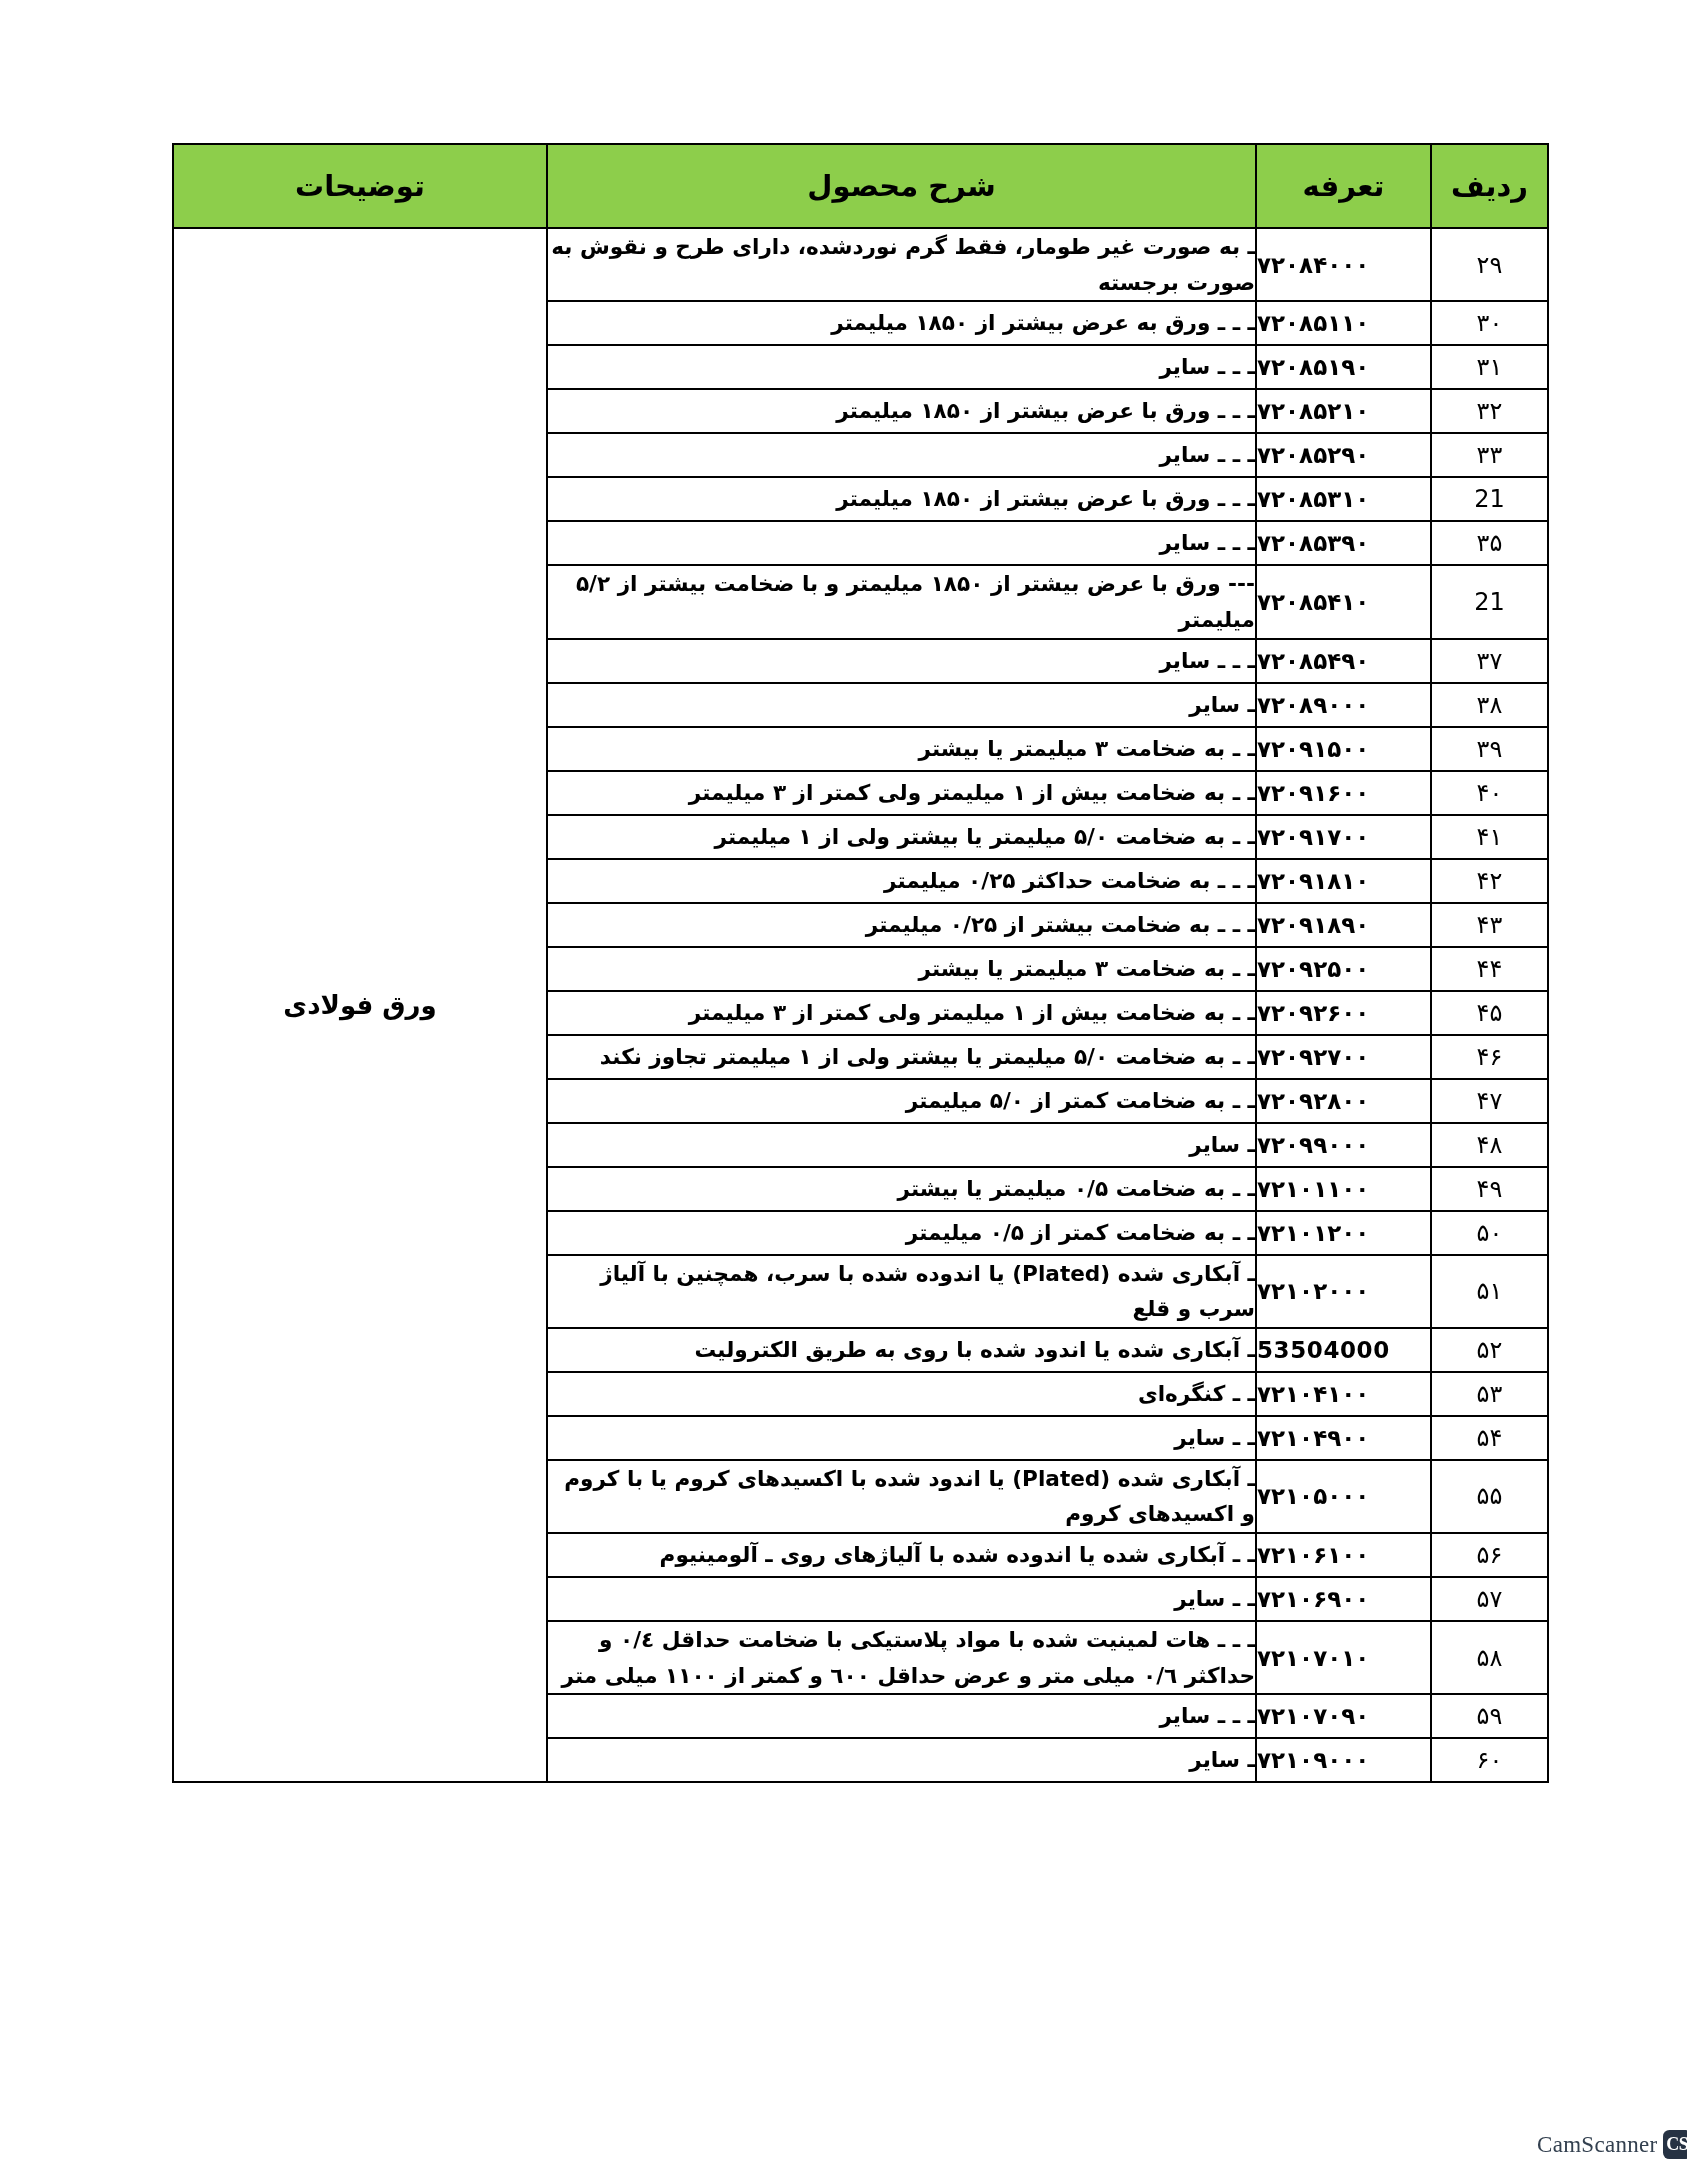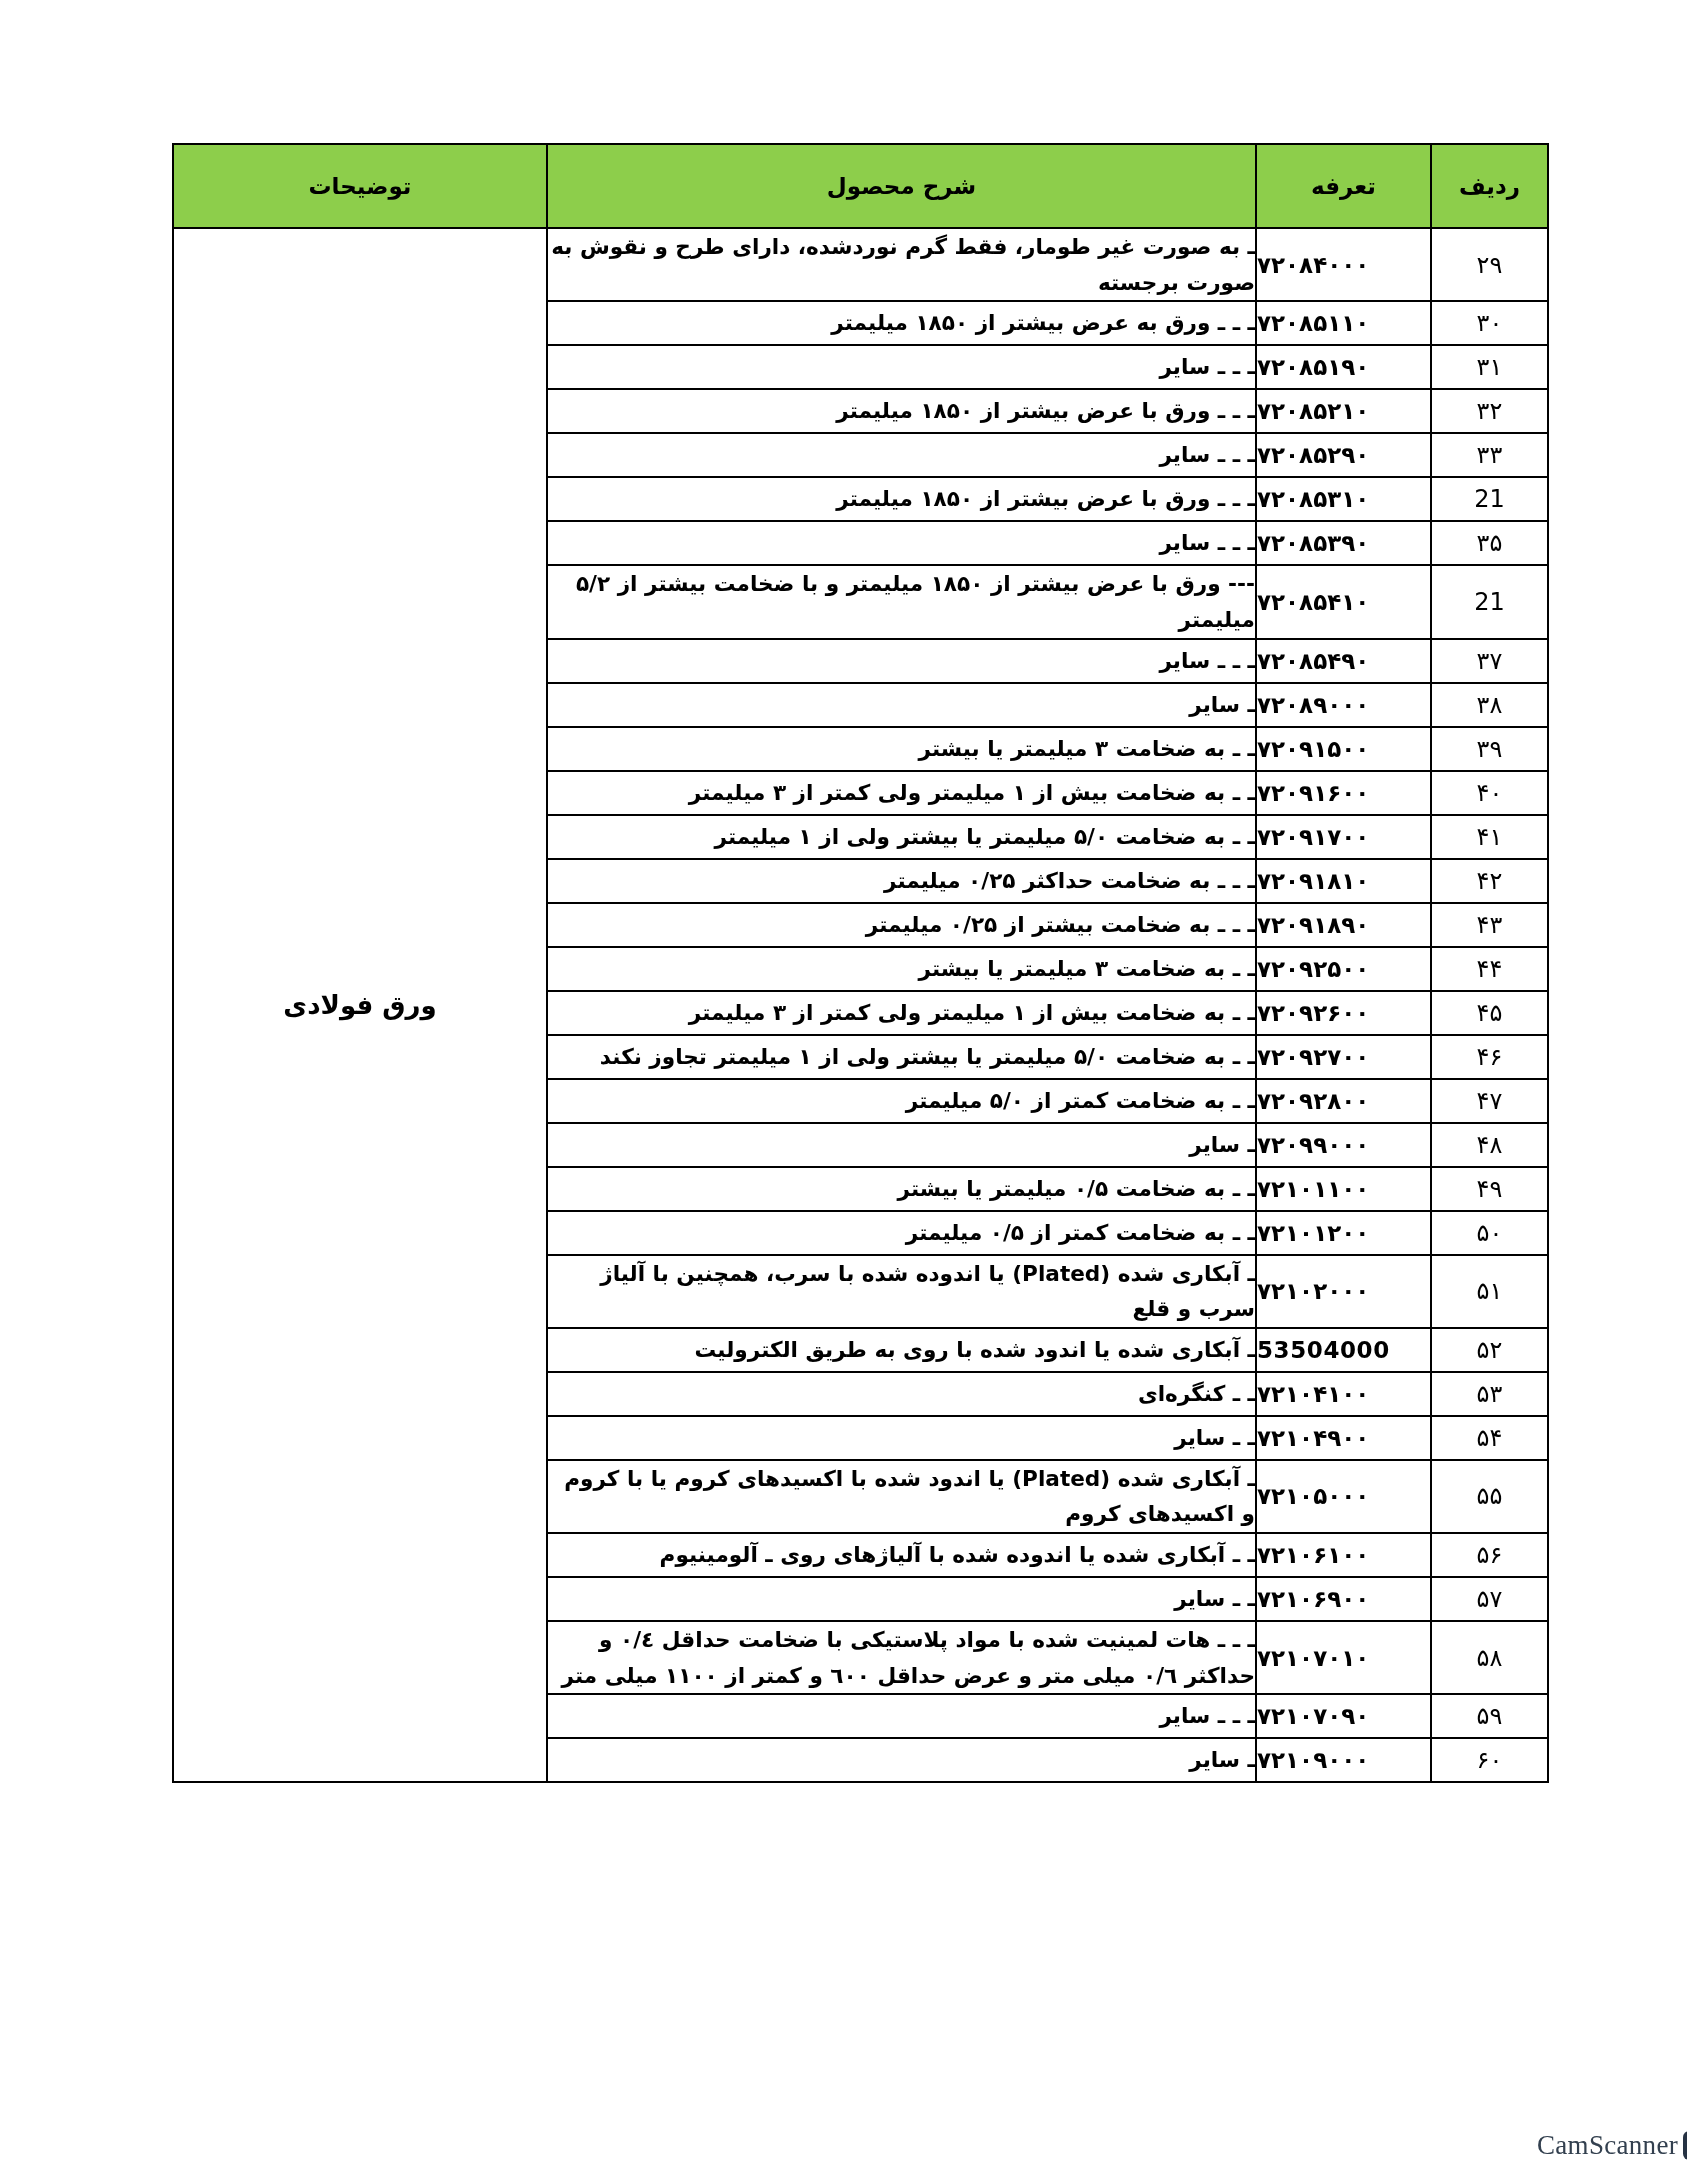--- a/index.html
+++ b/index.html
@@ -46,21 +46,21 @@
   
   col.c-radif   { width: 117px; }
   col.c-tarefe  { width: 175px; }
   col.c-sharh   { width: 709px; }
   col.c-tozihat { width: 374px; }
 
   thead th {
     background: #8DCE4B;
     height: 82px;
     text-align: center;
-    font-size: 23px;
+    font-size: 29px;
     font-weight: bold;
     color: #000000;
     letter-spacing: 0;
   }
 
   td.radif {
     text-align: center;
     font-size: 24px;
     font-weight: normal;
     height: 42px;
@@ -106,21 +106,21 @@
     font-family: "Liberation Serif", serif;
     font-weight: bold;
     font-size: 18px;
     display: flex;
     align-items: center;
     justify-content: center;
     letter-spacing: -0.6px;
   }
   .watermark .cs-text {
     font-family: "Liberation Serif", serif;
-    font-size: 27px;
+    font-size: 23px;
     color: #33404f;
     letter-spacing: 0.3px;
   }
 </style>
 </head>
 <body>
 
 <div class="page">
 
   <div class="table-wrap">

